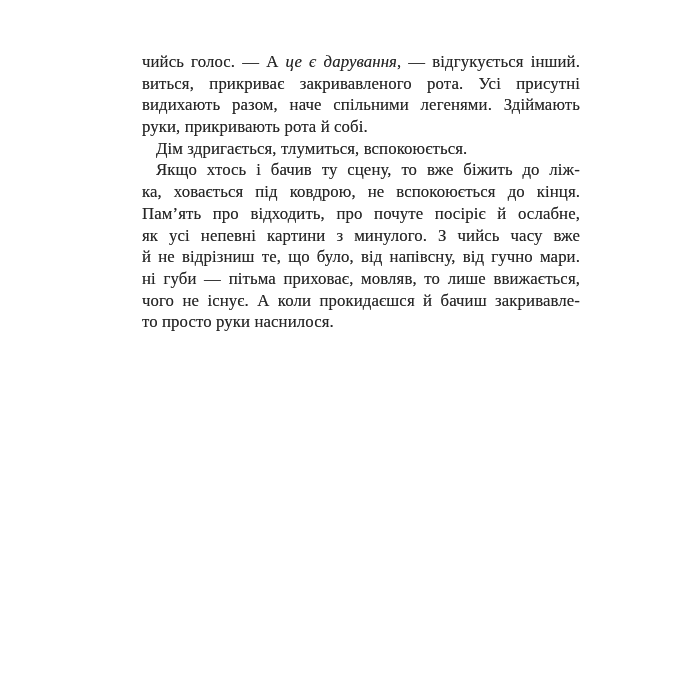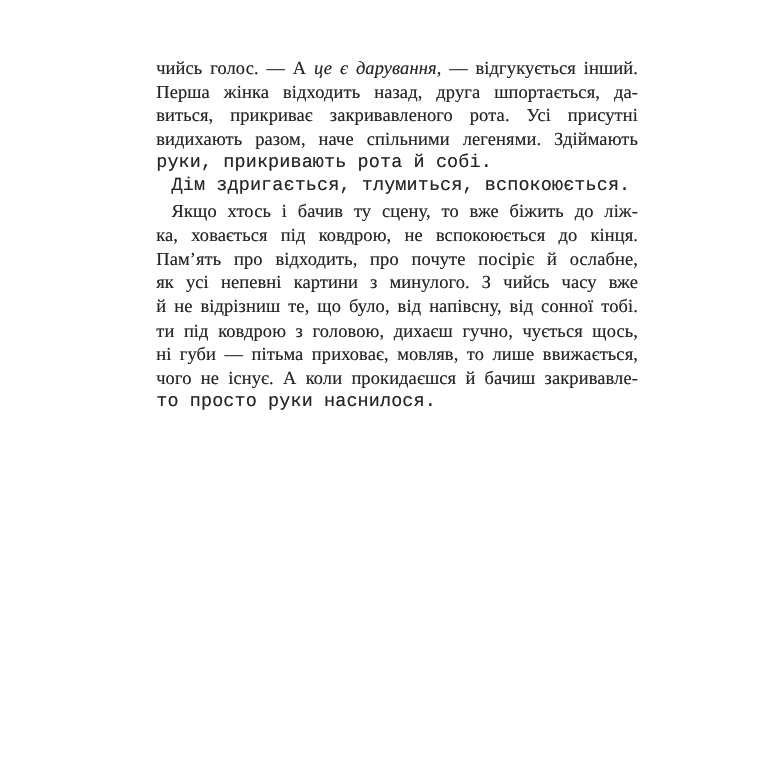--- a/index.html
+++ b/index.html
@@ -35,43 +35,40 @@
     white-space: normal;
   }
   .line.justify {
     text-align: justify;
     text-align-last: justify;
     -moz-text-align-last: justify;
   }
   .line.ragged {
     text-align: right;
     text-align-last: left;
-    font-family: Liberation Mono, monospace;
   }
   .line.indent {
     padding-left: 14px;
   }
   .line em {
     font-style: italic;
   }
 </style>
 </head>
 <body style="background: rgb(255, 255, 255);">
 
 <div class="page">
   <div class="text-block" id="textBlock" style="color: rgb(38, 38, 38);">
       <div class="line justify"><span>чийсь голос. — А </span><em>це є дарування</em><span>, — відгукується інший.</span></div>
-      <div class="line justify"><span>Перша жінка відходить назад, друга шпортається, да-</span></div>
       <div class="line justify"><span>виться, прикриває закривавленого рота. Усі присутні</span></div>
       <div class="line justify"><span>видихають разом, наче спільними легенями. Здіймають</span></div>
       <div class="line ragged"><span>руки, прикривають рота й собі.</span></div>
       <div class="line ragged indent"><span>Дім здригається, тлумиться, вспокоюється.</span></div>
       <div class="line justify indent"><span>Якщо хтось і бачив ту сцену, то вже біжить до ліж-</span></div>
       <div class="line justify"><span>ка, ховається під ковдрою, не вспокоюється до кінця.</span></div>
       <div class="line justify"><span>Пам’ять про відходить, про почуте посіріє й ослабне,</span></div>
       <div class="line justify"><span>як усі непевні картини з минулого. З чийсь часу вже</span></div>
-      <div class="line justify"><span>й не відрізниш те, що було, від напівсну, від сонної тобі.</span></div>
-      <div class="line justify"><span>ти під ковдрою з головою, дихаєш гучно, чується щось,</span></div>
+      <div class="line justify"><span>й не відрізниш те, що було, від напівсну, від гучно мари.</span></div>
       <div class="line justify"><span>ні губи — пітьма приховає, мовляв, то лише ввижається,</span></div>
       <div class="line justify"><span>чого не існує. А коли прокидаєшся й бачиш закривавле-</span></div>
       <div class="line ragged"><span>то просто руки наснилося.</span></div>
     </div>
 </div>
 
 </body></html>

